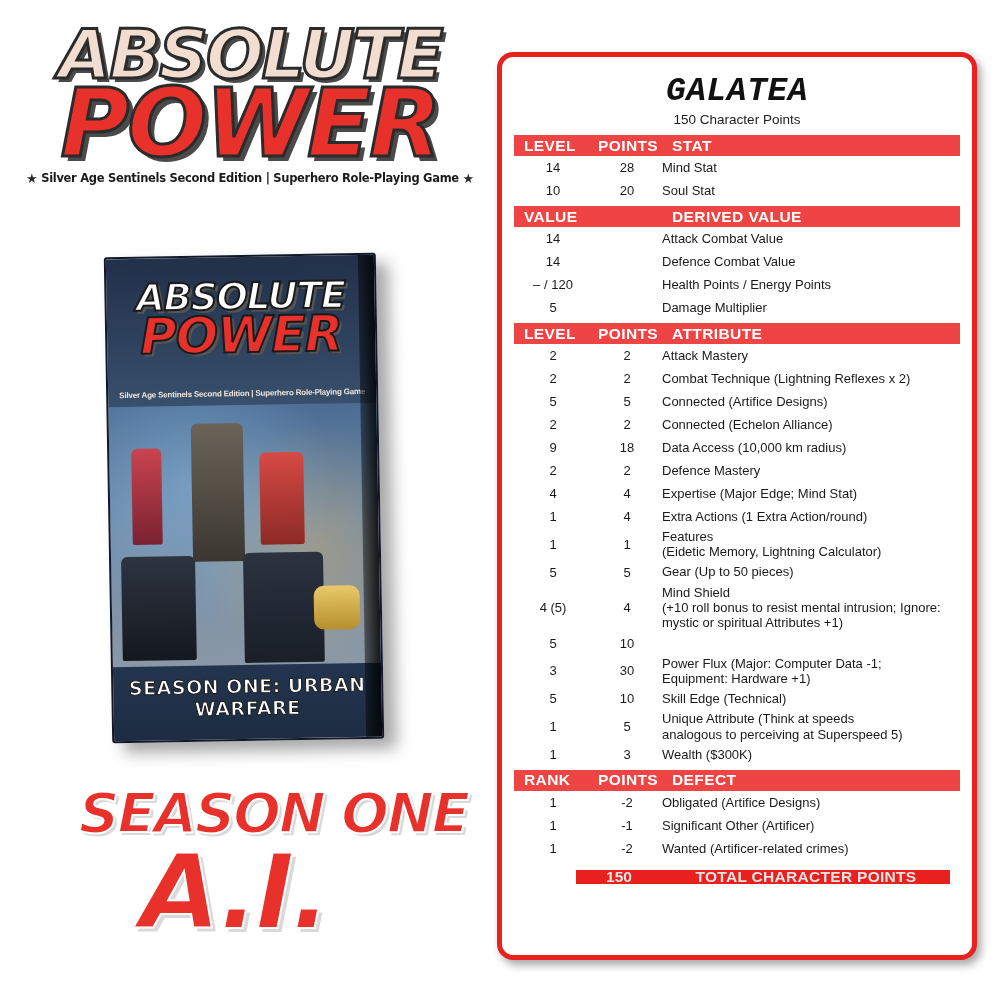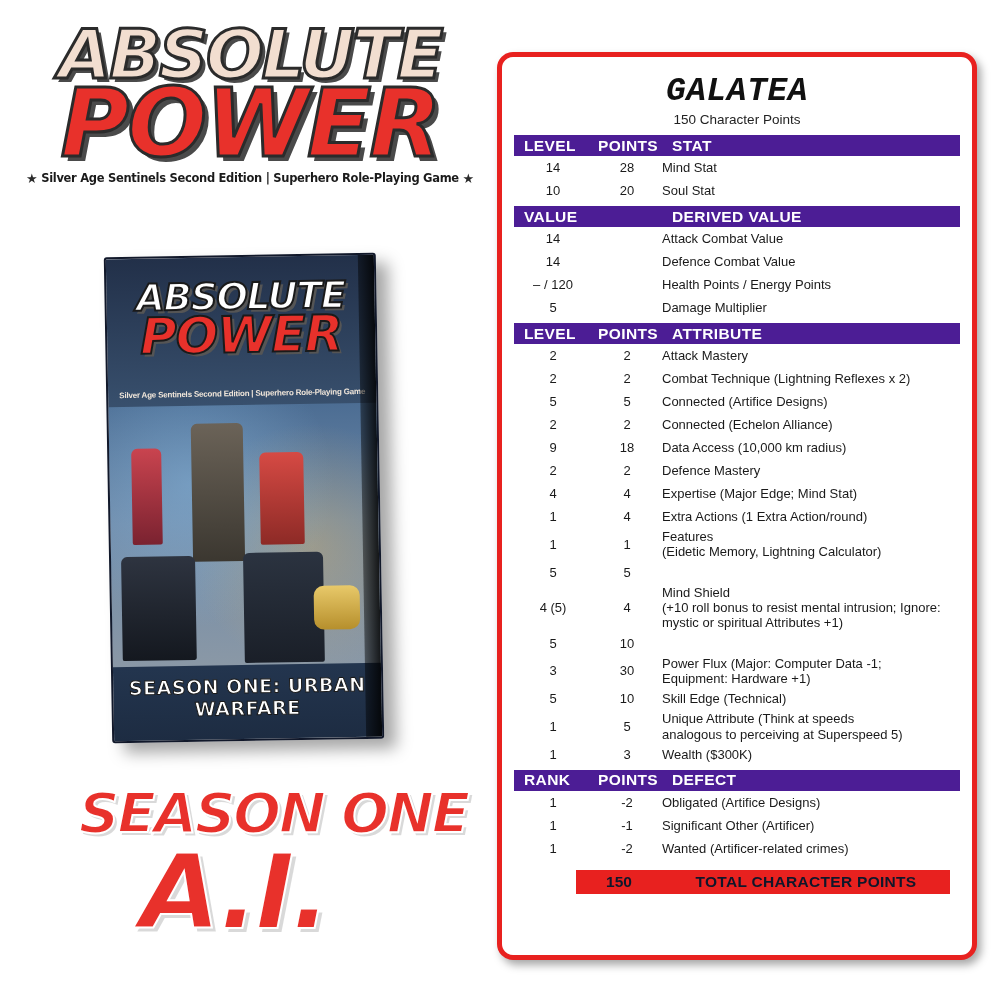--- a/index.html
+++ b/index.html
@@ -208,21 +208,21 @@
   .char-points {
     text-align: center;
     font-size: 13.5px;
     color: #222;
     margin-bottom: 8px;
   }
 
   .section-head {
     display: flex;
     align-items: center;
-    background: #4c1d95;
+    background: #ef4444;
     color: #ffffff;
     font-weight: bold;
     font-size: 15.5px;
     letter-spacing: 0.4px;
     height: 21px;
     margin-top: 4px;
   }
   .section-head .c1 { width: 74px; padding-left: 10px; }
   .section-head .c2 { width: 74px; }
   .section-head .c3 { flex: 1; }
@@ -249,24 +249,24 @@
     line-height: 1.18;
   }
   .row .c3 .sub {
     display: block;
   }
 
   .total-row {
     display: flex;
     align-items: center;
     background: #e8211f;
-    color: #0f172a;
+    color: #e5e5e5;
     font-weight: bold;
     font-size: 15.5px;
-    height: 24px;
+    height: 14px;
     margin: 10px 10px 0 62px;
   }
   .total-row .t1 { width: 86px; text-align: center; }
   .total-row .t2 { flex: 1; text-align: center; letter-spacing: 0.3px; }
 </style>
 </head>
 <body>
 
 <div class="page">
 
@@ -402,20 +402,21 @@
         <div class="c1">1</div>
         <div class="c2">1</div>
         <div class="c3">
           <span>Features</span>
           <span class="sub">(Eidetic Memory, Lightning Calculator)</span>
         </div>
       </div>
       <div class="row">
         <div class="c1">5</div>
         <div class="c2">5</div>
+        <div class="c3">Gear (Up to 50 pieces)</div>
       </div>
       <div class="row">
         <div class="c1">4 (5)</div>
         <div class="c2">4</div>
         <div class="c3">
           <span>Mind Shield</span>
           <span class="sub">(+10 roll bonus to resist mental intrusion; Ignore: mystic or spiritual Attributes +1)</span>
         </div>
       </div>
       <div class="row">

